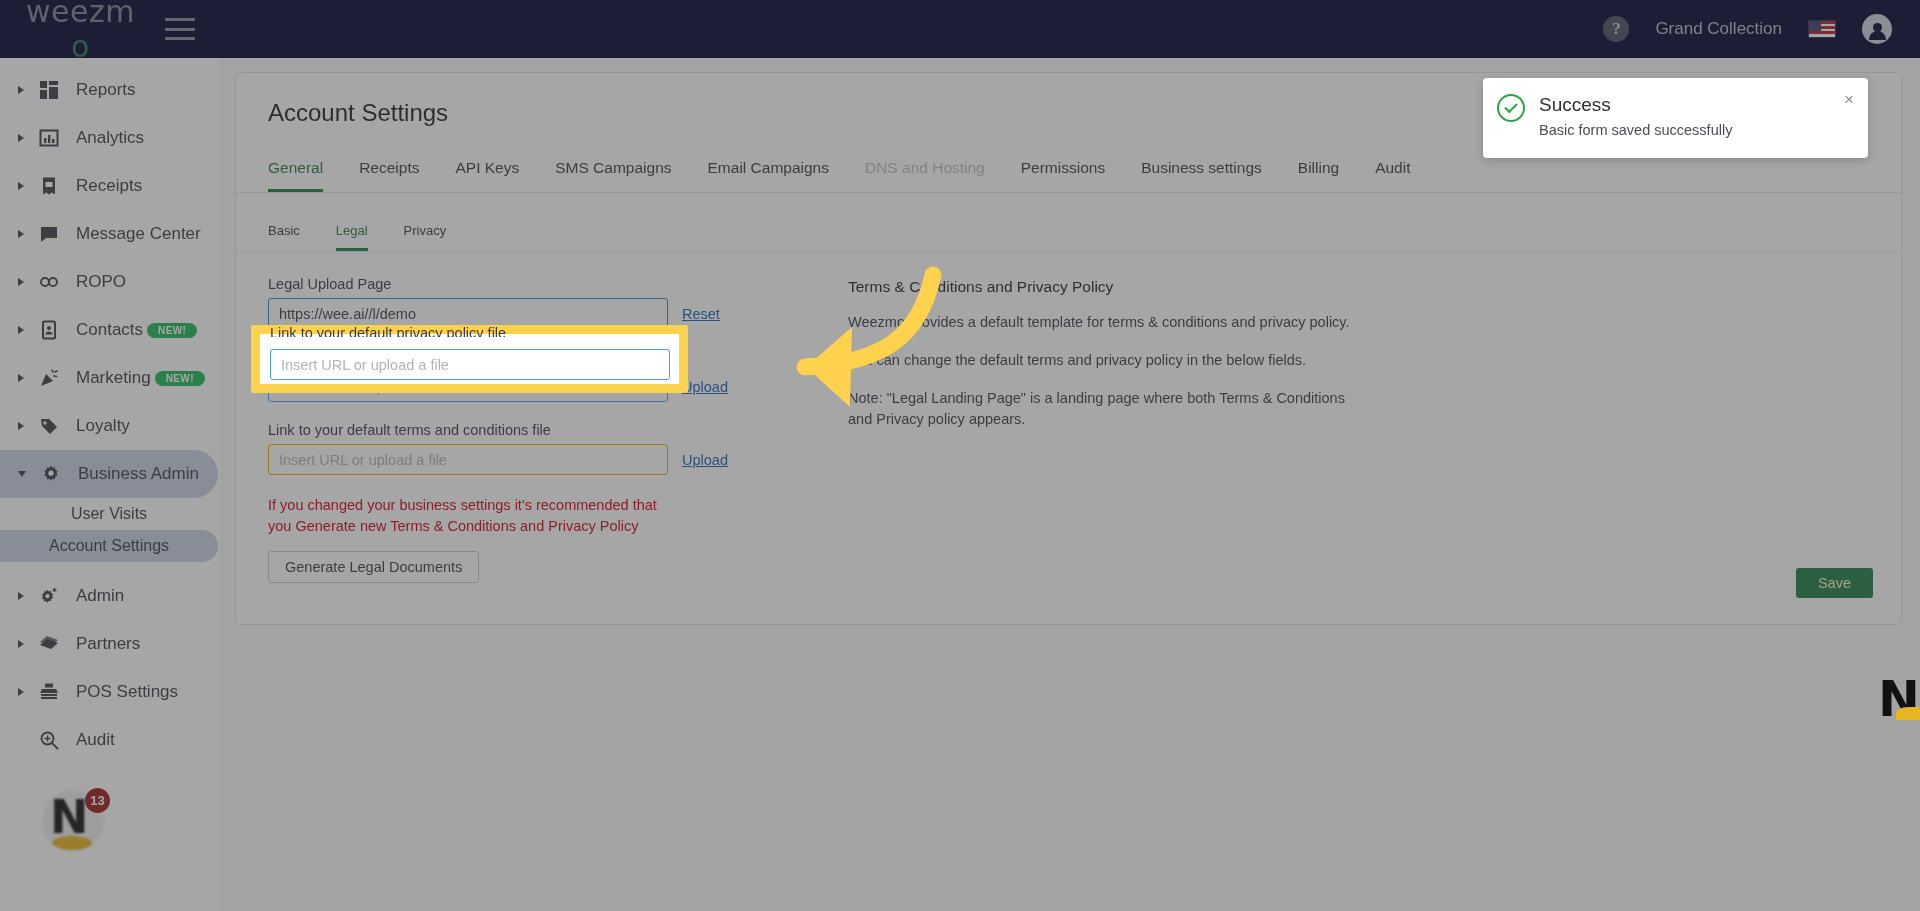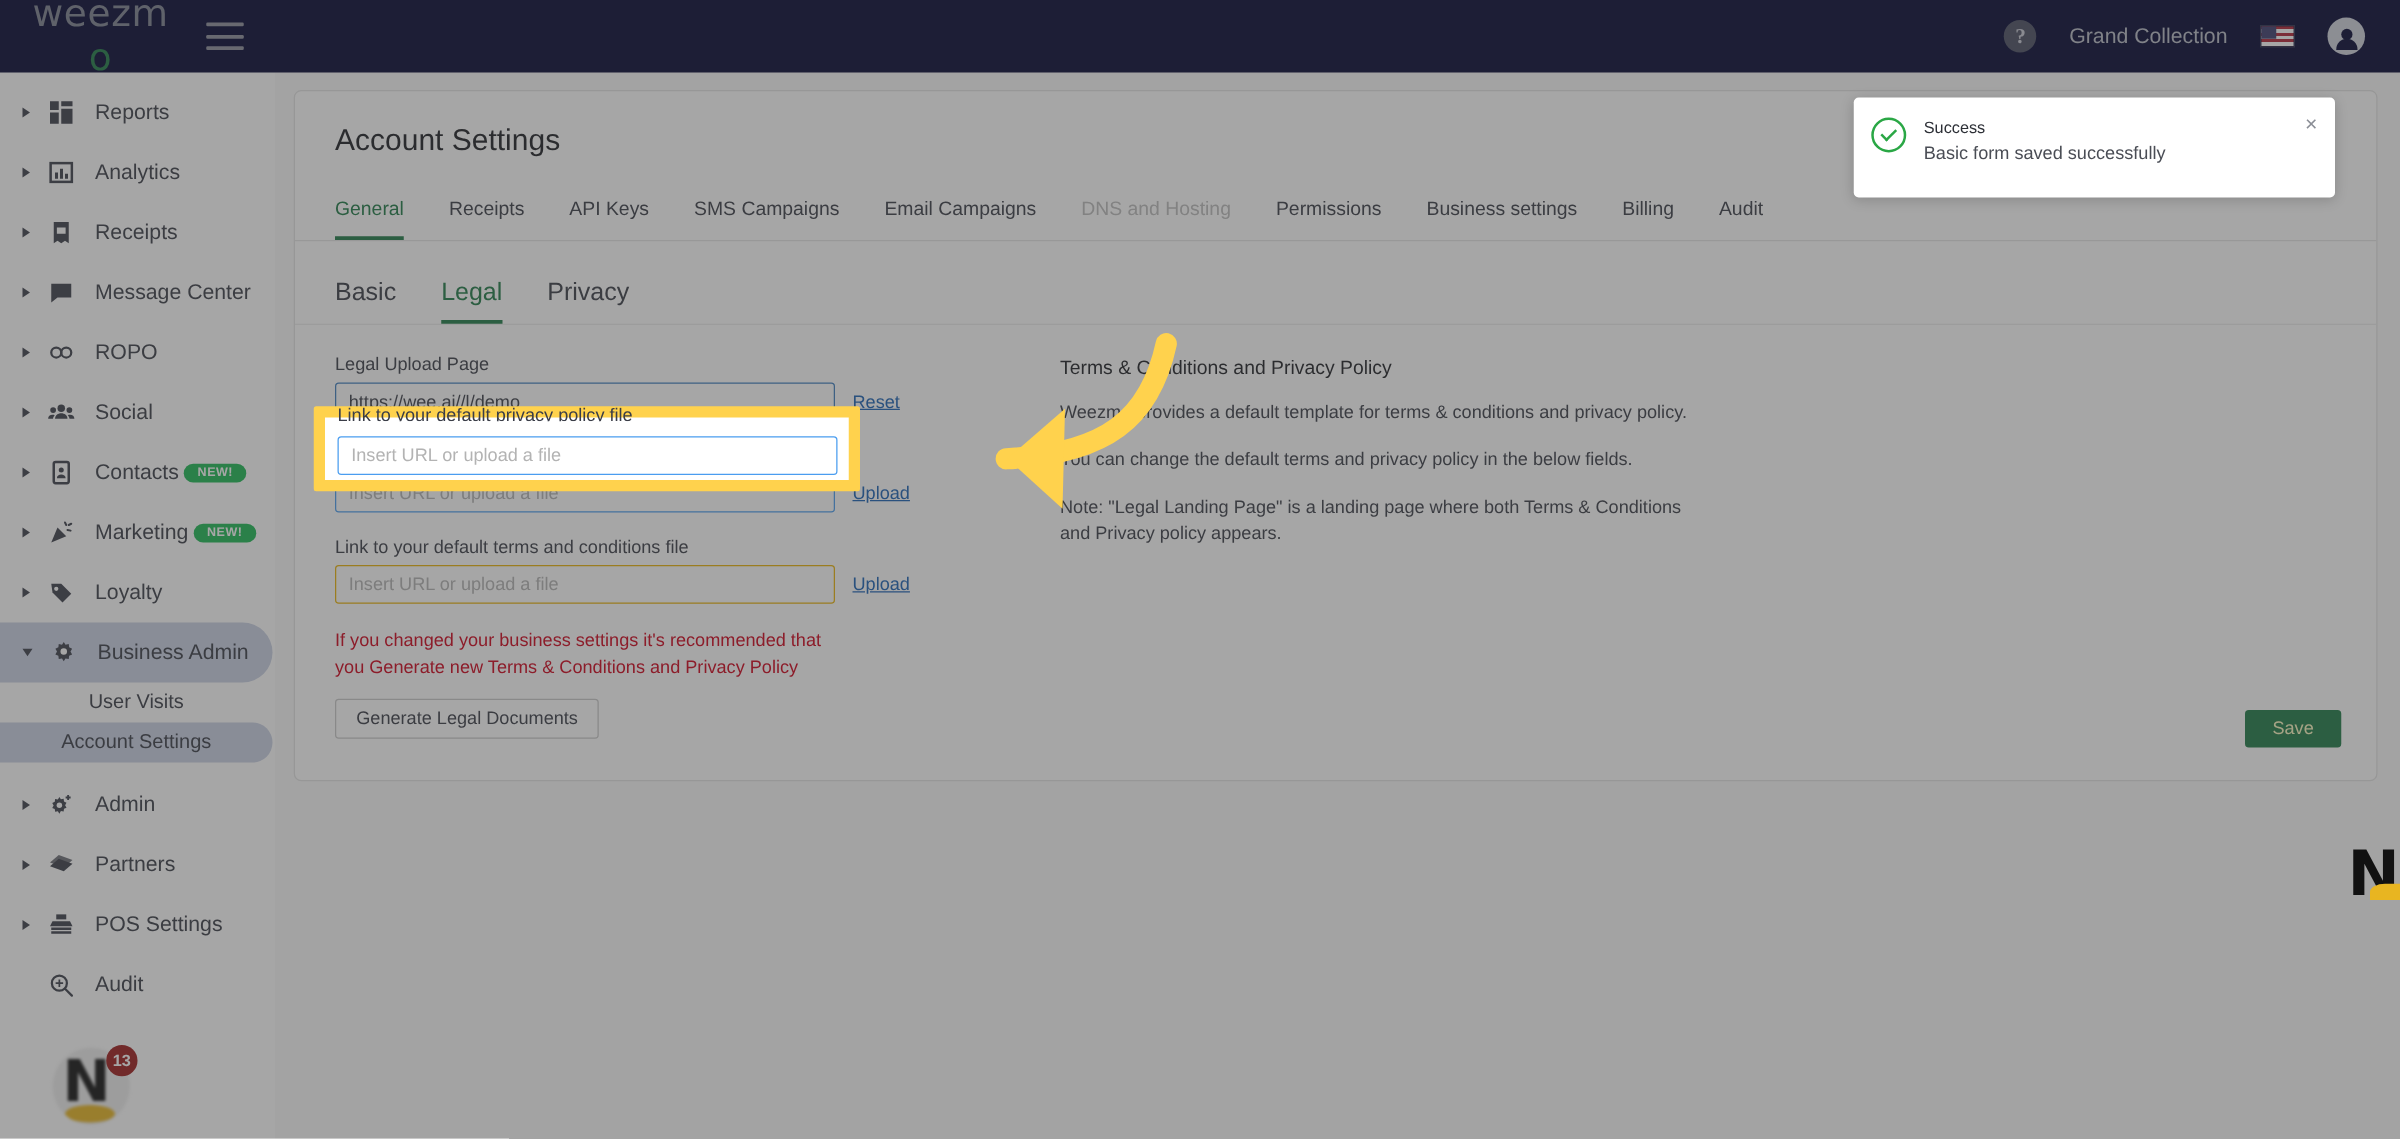--- a/index.html
+++ b/index.html
@@ -135,21 +135,21 @@
     cursor:pointer; border-bottom:3px solid transparent; white-space:nowrap;
   }
   .tab.active{ color:#1e7a46; border-bottom-color:#1e7a46; }
   .tab.disabled{ color:#bcbcbc; cursor:default; }
 
   .subtabs{
     margin-top:26px; padding:0 32px; display:flex;
     border-bottom:1px solid #ececec;
   }
   .subtab{
-    font-size:20px; color:#3a3d47; padding:4px 0 10px; margin-right:36px;
+    font-size:13px; color:#3a3d47; padding:4px 0 10px; margin-right:36px;
     cursor:pointer; border-bottom:3px solid transparent;
   }
   .subtab.active{ color:#1e7a46; border-bottom-color:#1e7a46; }
 
   .form-wrap{ display:flex; padding:24px 32px 0 32px; }
   .form-left{ width:520px; }
   .form-right{ margin-left:60px; width:520px; padding-top:2px;}
 
   .field-label{ font-size:14.5px; color:#3a3d47; margin-bottom:6px; }
   .field-row{ display:flex; align-items:center; margin-bottom:20px; }
@@ -219,21 +219,21 @@
     z-index:70; display:flex; padding:16px 14px;
   }
   .toast-check{
     width:28px;height:28px;border-radius:50%;border:2px solid #2aa745;
     display:flex;align-items:center;justify-content:center; flex:none; margin-right:14px;
   }
   .toast-check:after{
     content:""; width:10px;height:5px;border-left:2px solid #2aa745;
     border-bottom:2px solid #2aa745; transform:rotate(-45deg); margin-top:-3px;
   }
-  .toast-title{ font-size:13px; color:#2c2f36; margin-bottom:6px;}
+  .toast-title{ font-size:19px; color:#2c2f36; margin-bottom:6px;}
   .toast-msg{ font-size:14.5px; color:#4a4d55;}
   .toast-close{
     position:absolute; right:14px; top:12px; font-size:17px; color:#8b8e96; cursor:pointer;
     font-family:"Liberation Sans", sans-serif;
   }
 
   
   .corner-logo{
     position:absolute; right:0px; bottom:185px; width:46px; height:52px;
     z-index:55; overflow:hidden;
@@ -329,34 +329,20 @@
       <div class="caret"></div>
       <div class="nicon">
         <svg width="22" height="20" viewBox="0 0 22 20">
             <circle cx="7" cy="10" r="4" fill="none" stroke="#3c3f4a" stroke-width="1.8"></circle>
             <circle cx="15" cy="10" r="4" fill="none" stroke="#3c3f4a" stroke-width="1.8"></circle>
           </svg>
       </div>
       <div class="nlabel">ROPO</div>
     </div>
 
-    <div class="nav-item">
-      <div class="caret"></div>
-      <div class="nicon">
-        <svg width="22" height="20" viewBox="0 0 22 20">
-            <circle cx="11" cy="6.5" r="3" fill="#3c3f4a"></circle>
-            <circle cx="4.5" cy="8" r="2.3" fill="#3c3f4a"></circle>
-            <circle cx="17.5" cy="8" r="2.3" fill="#3c3f4a"></circle>
-            <path d="M6 15c0-2.8 2.3-4.5 5-4.5s5 1.7 5 4.5z" fill="#3c3f4a"></path>
-            <path d="M0.5 15c0-2 1.4-3.2 3.5-3.2 .7 0 1.3.1 1.8.3-.8.8-1.3 1.8-1.4 2.9z" fill="#3c3f4a"></path>
-            <path d="M21.5 15c0-2-1.4-3.2-3.5-3.2-.7 0-1.3.1-1.8.3.8.8 1.3 1.8 1.4 2.9z" fill="#3c3f4a"></path>
-          </svg>
-      </div>
-      <div class="nlabel">Social</div>
-    </div>
 
     <div class="nav-item">
       <div class="caret"></div>
       <div class="nicon">
         <svg width="20" height="20" viewBox="0 0 20 20">
             <rect x="4" y="1.5" width="12" height="17" rx="1.5" fill="none" stroke="#3c3f4a" stroke-width="2"></rect>
             <circle cx="10" cy="8" r="2" fill="#3c3f4a"></circle>
             <path d="M6.5 14.5c0-2 1.6-3 3.5-3s3.5 1 3.5 3z" fill="#3c3f4a"></path>
           </svg>
       </div>

